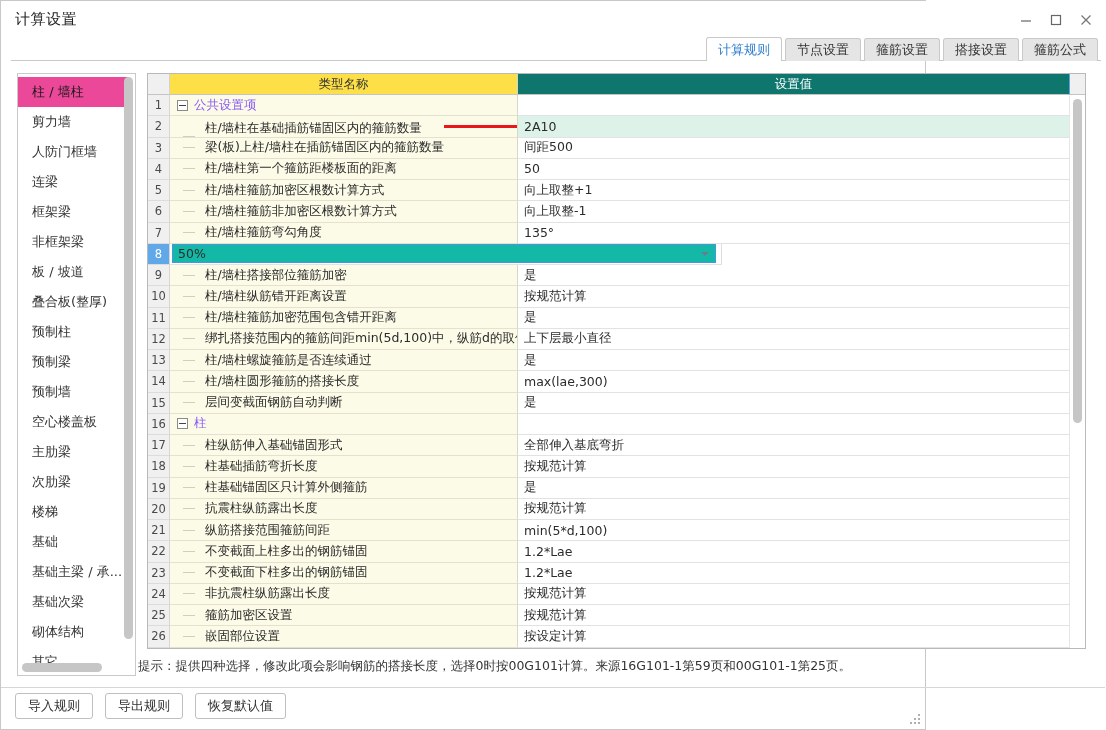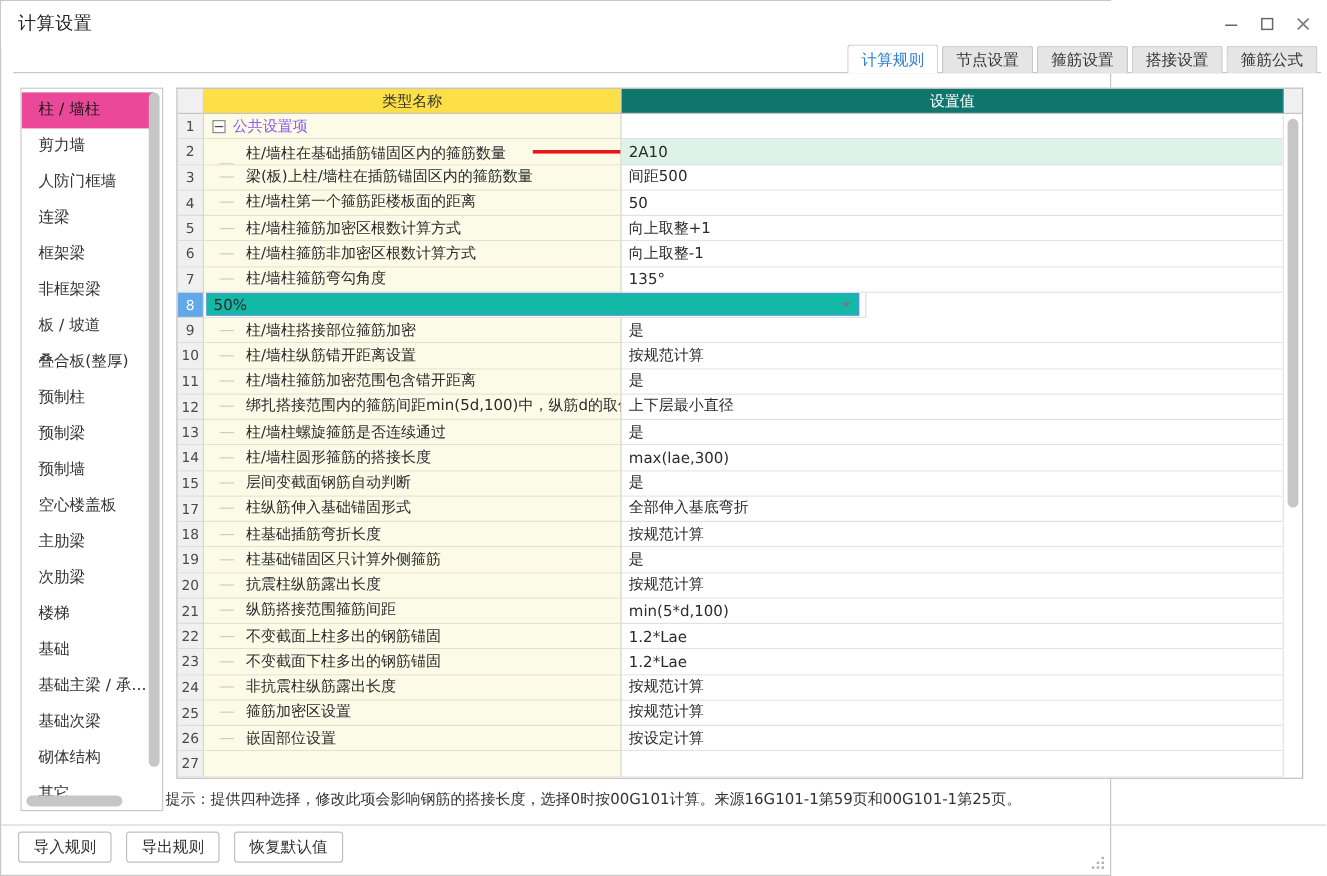--- a/index.html
+++ b/index.html
@@ -599,20 +599,30 @@
           <div class="c-num">15</div>
           <div class="c-type">
             <span class="tree-dash"></span>
             <span class="leaf-label">层间变截面钢筋自动判断</span>
           </div>
           <div class="c-val">
             <span>是</span>
           </div>
         </div>
         <div class="row">
+          <div class="c-num">16</div>
+          <div class="c-type">
+            <span class="expander"></span>
+            <span class="grp-label">柱</span>
+          </div>
+          <div class="c-val">
+            <span></span>
+          </div>
+        </div>
+        <div class="row">
           <div class="c-num">17</div>
           <div class="c-type">
             <span class="tree-dash"></span>
             <span class="leaf-label">柱纵筋伸入基础锚固形式</span>
           </div>
           <div class="c-val">
             <span>全部伸入基底弯折</span>
           </div>
         </div>
         <div class="row">

